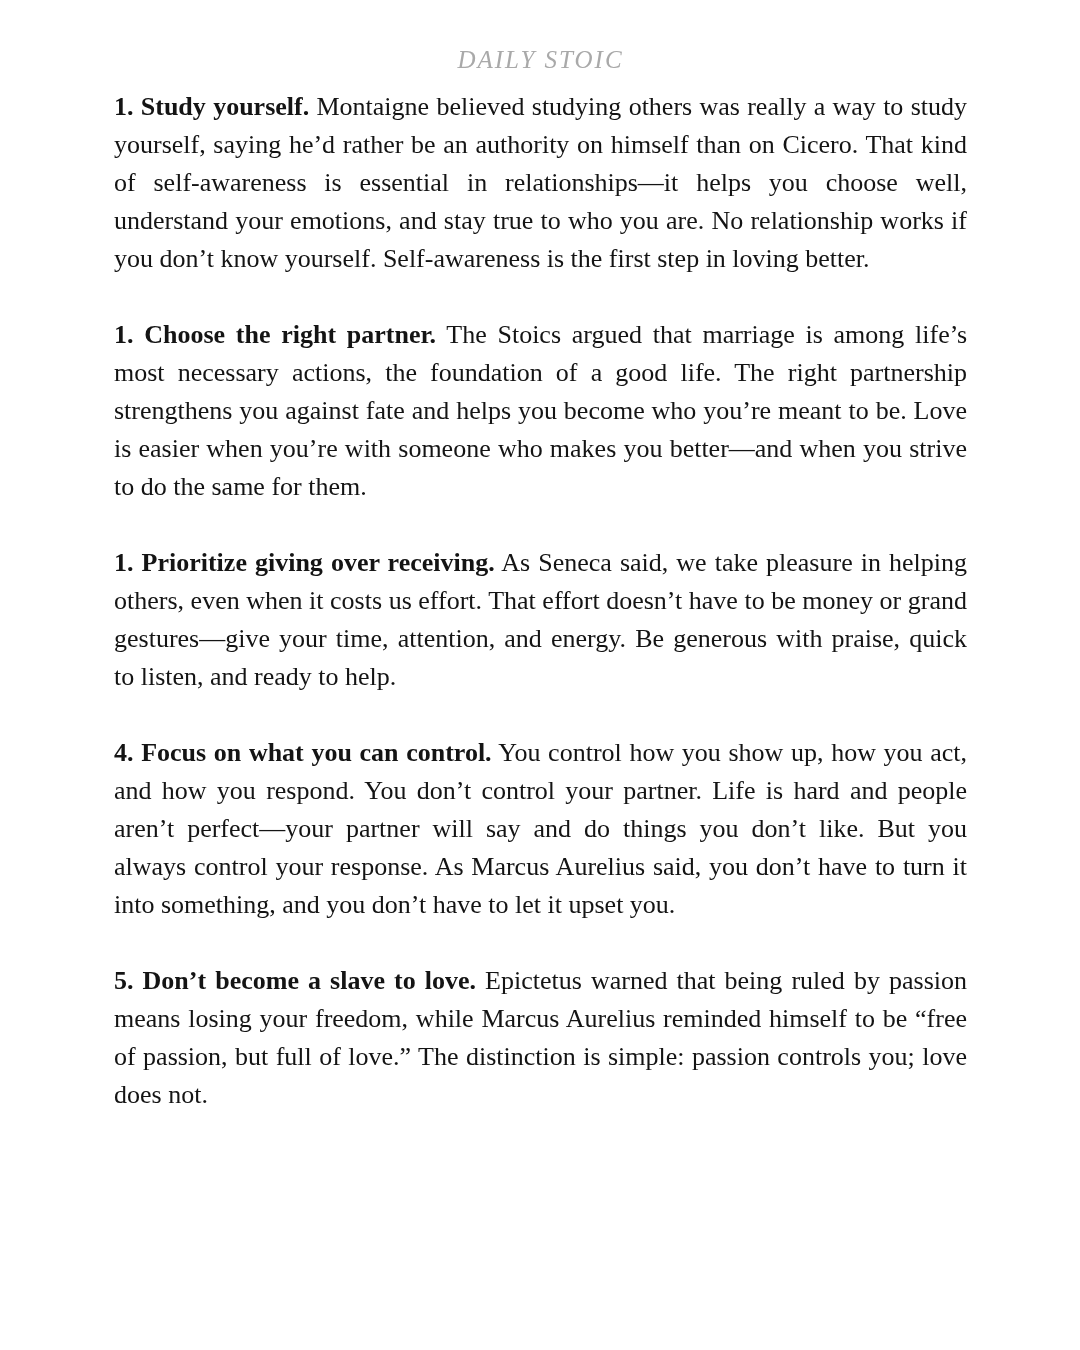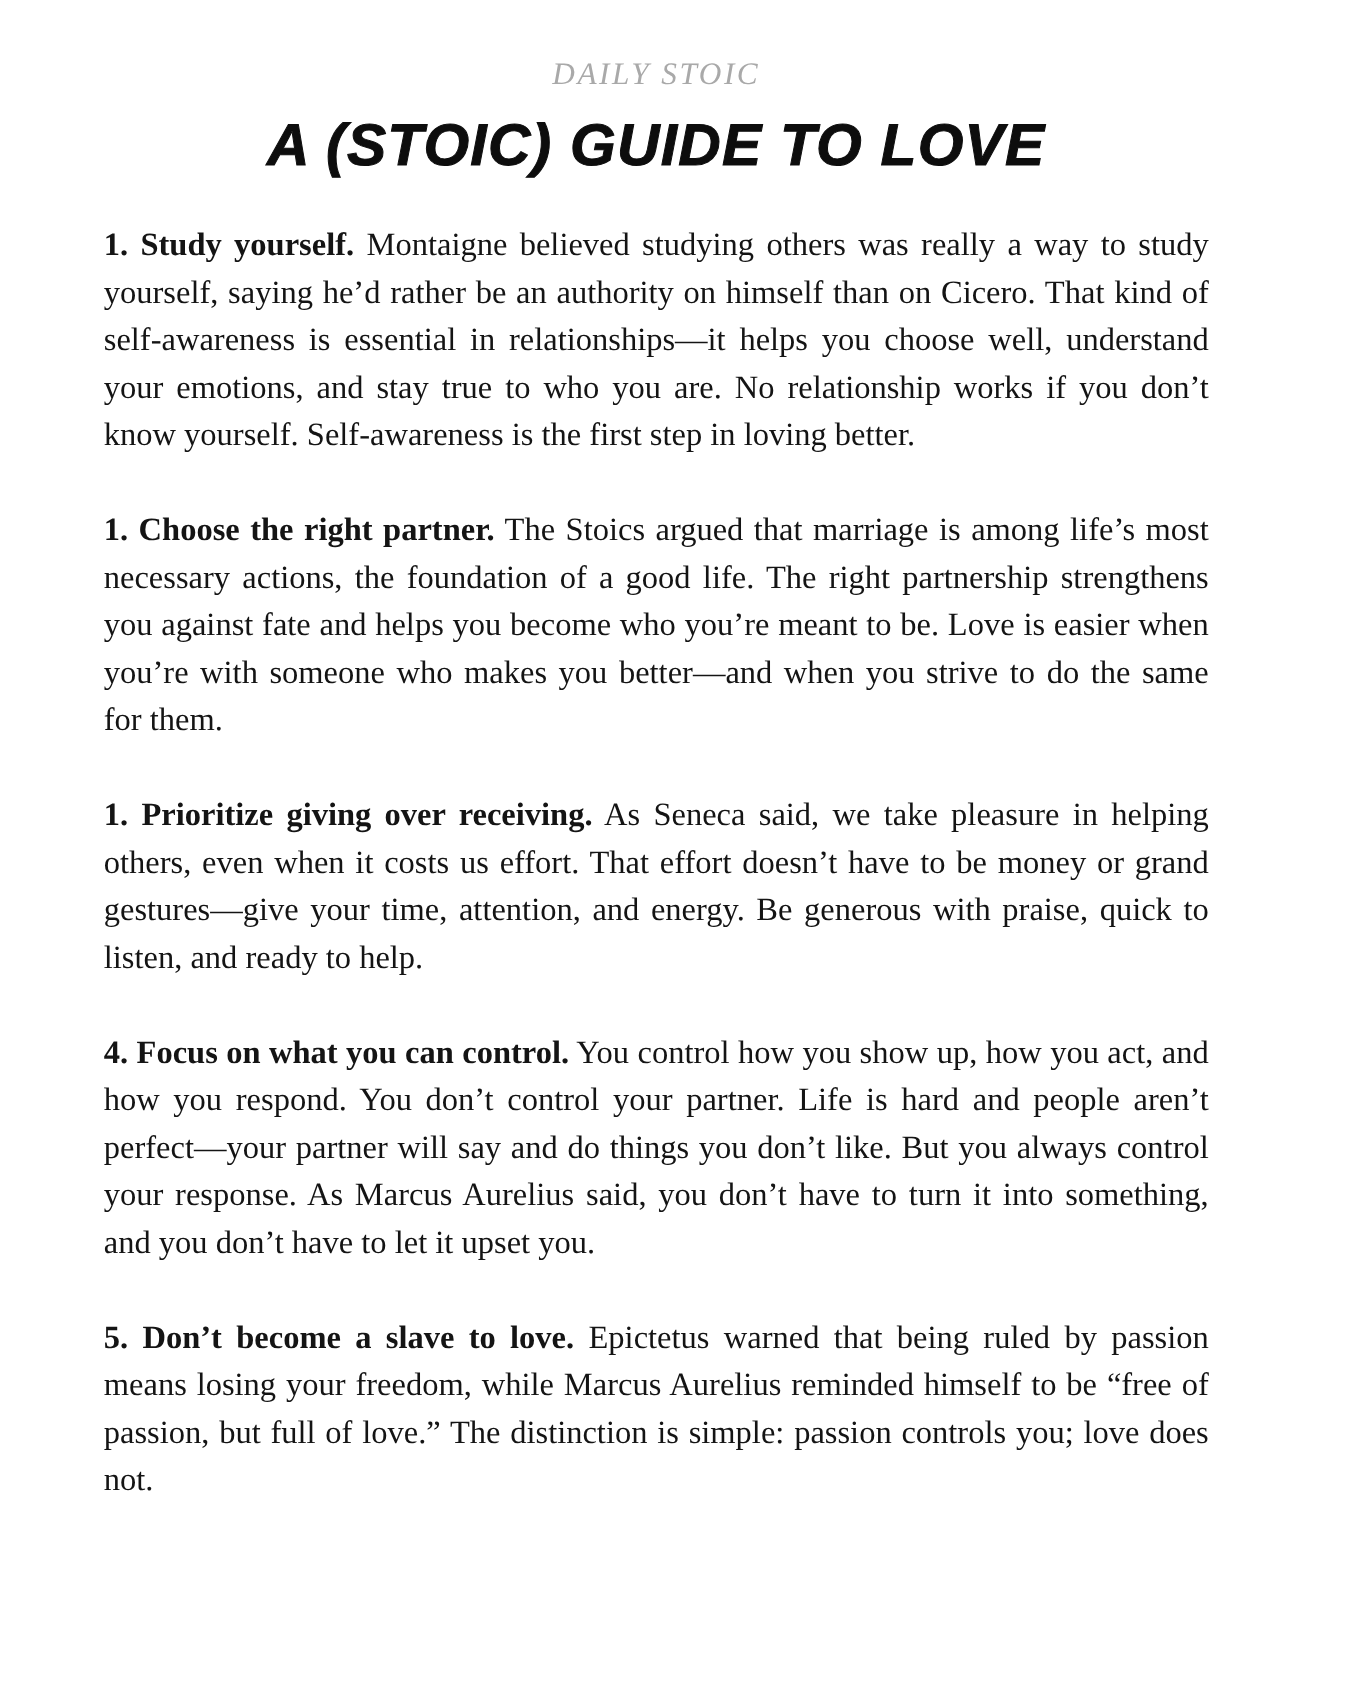--- a/index.html
+++ b/index.html
@@ -7,21 +7,21 @@
     padding: 0;
     background: #ffffff;
   }
   .page {
     position: relative;
     width: 1080px;
     height: 1350px;
     margin: 0 auto;
     background: #ffffff;
     box-sizing: border-box;
-    padding: 46px 113px 40px 83px;
+    padding: 46px 113px 40px 114px;
     overflow: hidden;
   }
   .kicker {
     font-family: "Liberation Serif", "DejaVu Serif", serif;
     font-style: italic;
     font-size: 25px;
     letter-spacing: 2px;
     color: #a9a9a9;
     text-align: center;
     margin: 0 0 14px 0;
@@ -54,21 +54,20 @@
     font-weight: bold;
   }
 </style>
 </head>
 <body>
 
 <div class="page">
 
   <div class="kicker">DAILY STOIC</div>
 
-  <h1 class="title">A (STOIC) GUIDE TO LOVE</h1>
 
   <div class="content">
 
     <p class="para"><span class="lead">1. Study yourself.</span><span> Montaigne believed studying others was really a way to study yourself, saying he’d rather be an authority on himself than on Cicero. That kind of self-awareness is essential in relationships—it helps you choose well, understand your emotions, and stay true to who you are. No relationship works if you don’t know yourself. Self-awareness is the first step in loving better.</span></p>
 
     <p class="para"><span class="lead">1. Choose the right partner.</span><span> The Stoics argued that marriage is among life’s most necessary actions, the foundation of a good life. The right partnership strengthens you against fate and helps you become who you’re meant to be. Love is easier when you’re with someone who makes you better—and when you strive to do the same for them.</span></p>
 
     <p class="para"><span class="lead">1. Prioritize giving over receiving.</span><span> As Seneca said, we take pleasure in helping others, even when it costs us effort. That effort doesn’t have to be money or grand gestures—give your time, attention, and energy. Be generous with praise, quick to listen, and ready to help.</span></p>
 
     <p class="para"><span class="lead">4. Focus on what you can control.</span><span> You control how you show up, how you act, and how you respond. You don’t control your partner. Life is hard and people aren’t perfect—your partner will say and do things you don’t like. But you always control your response. As Marcus Aurelius said, you don’t have to turn it into something, and you don’t have to let it upset you.</span></p>

